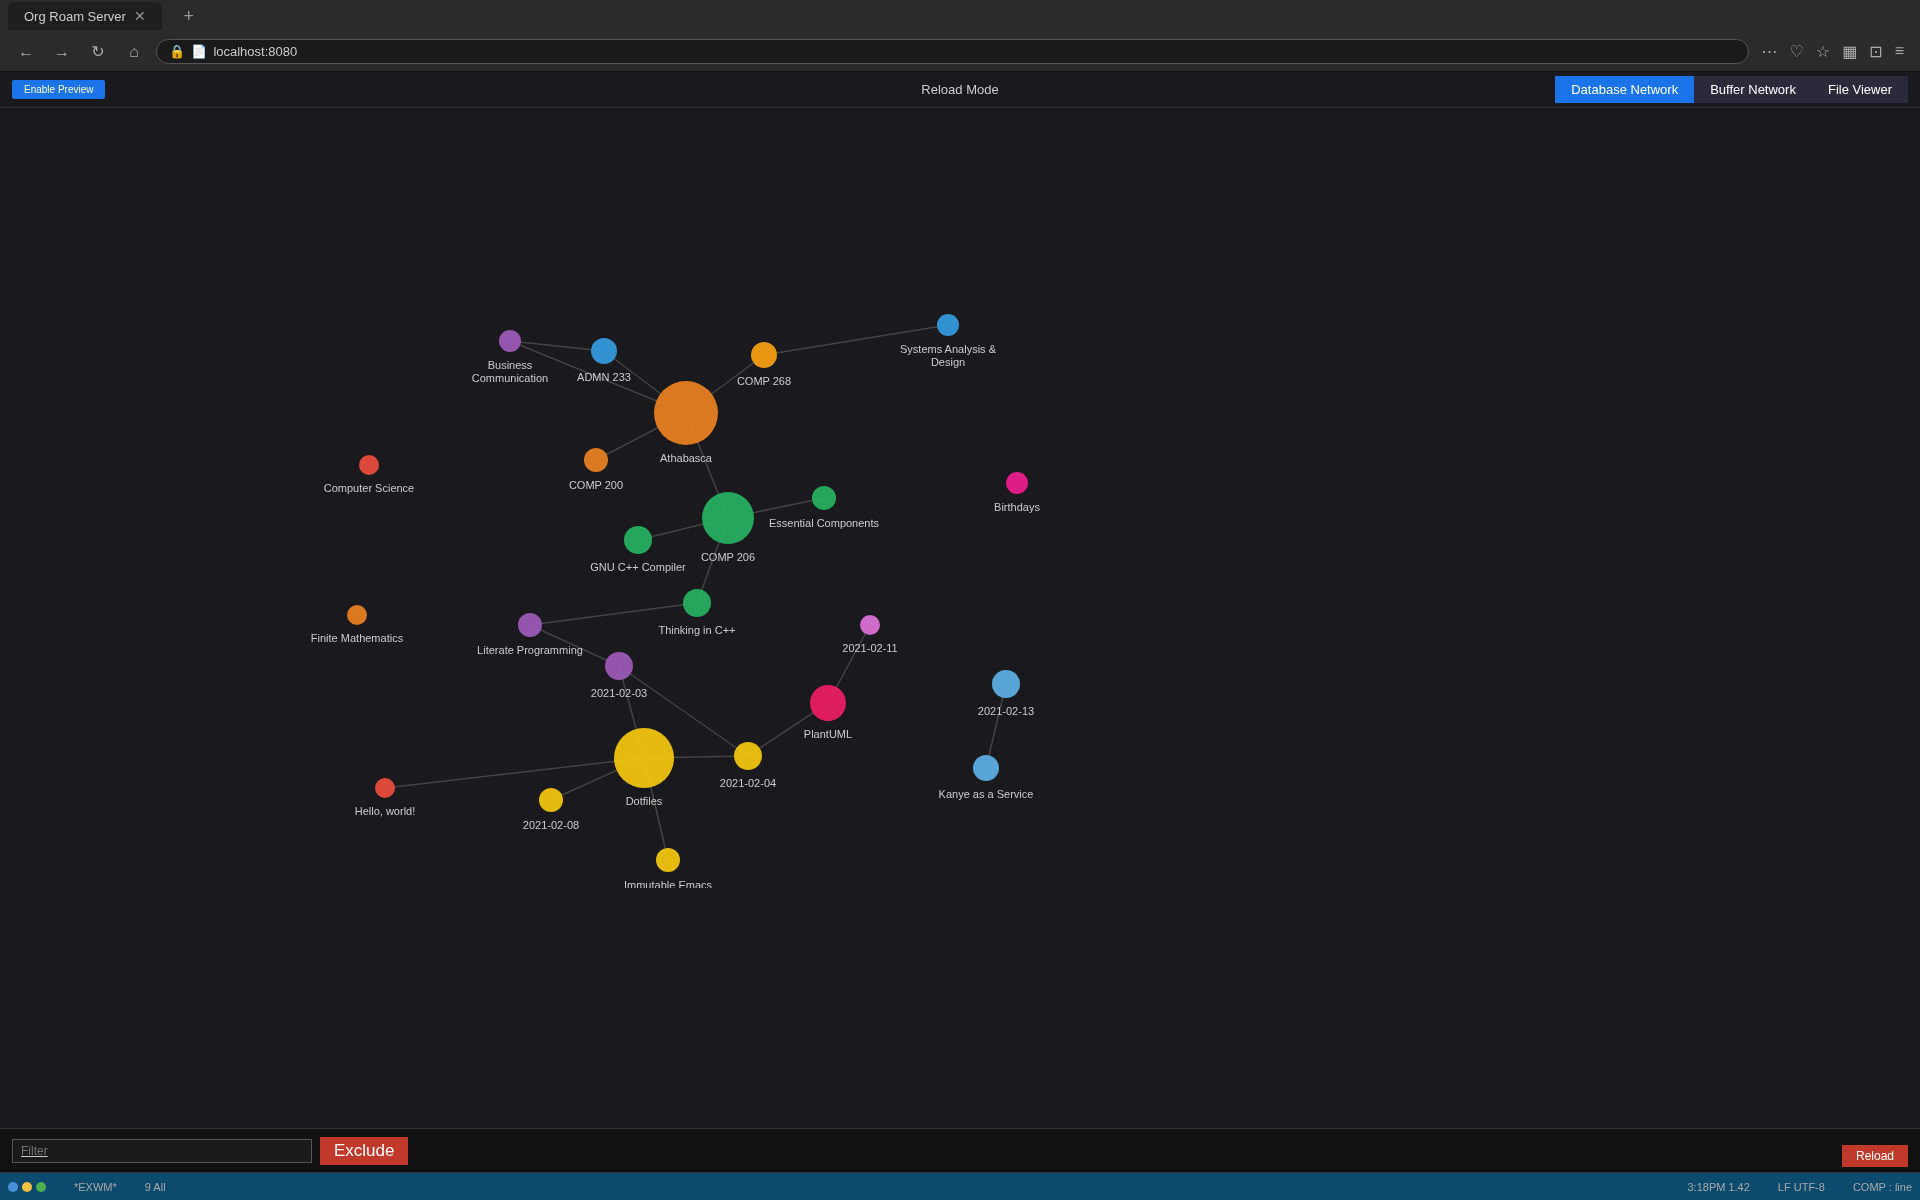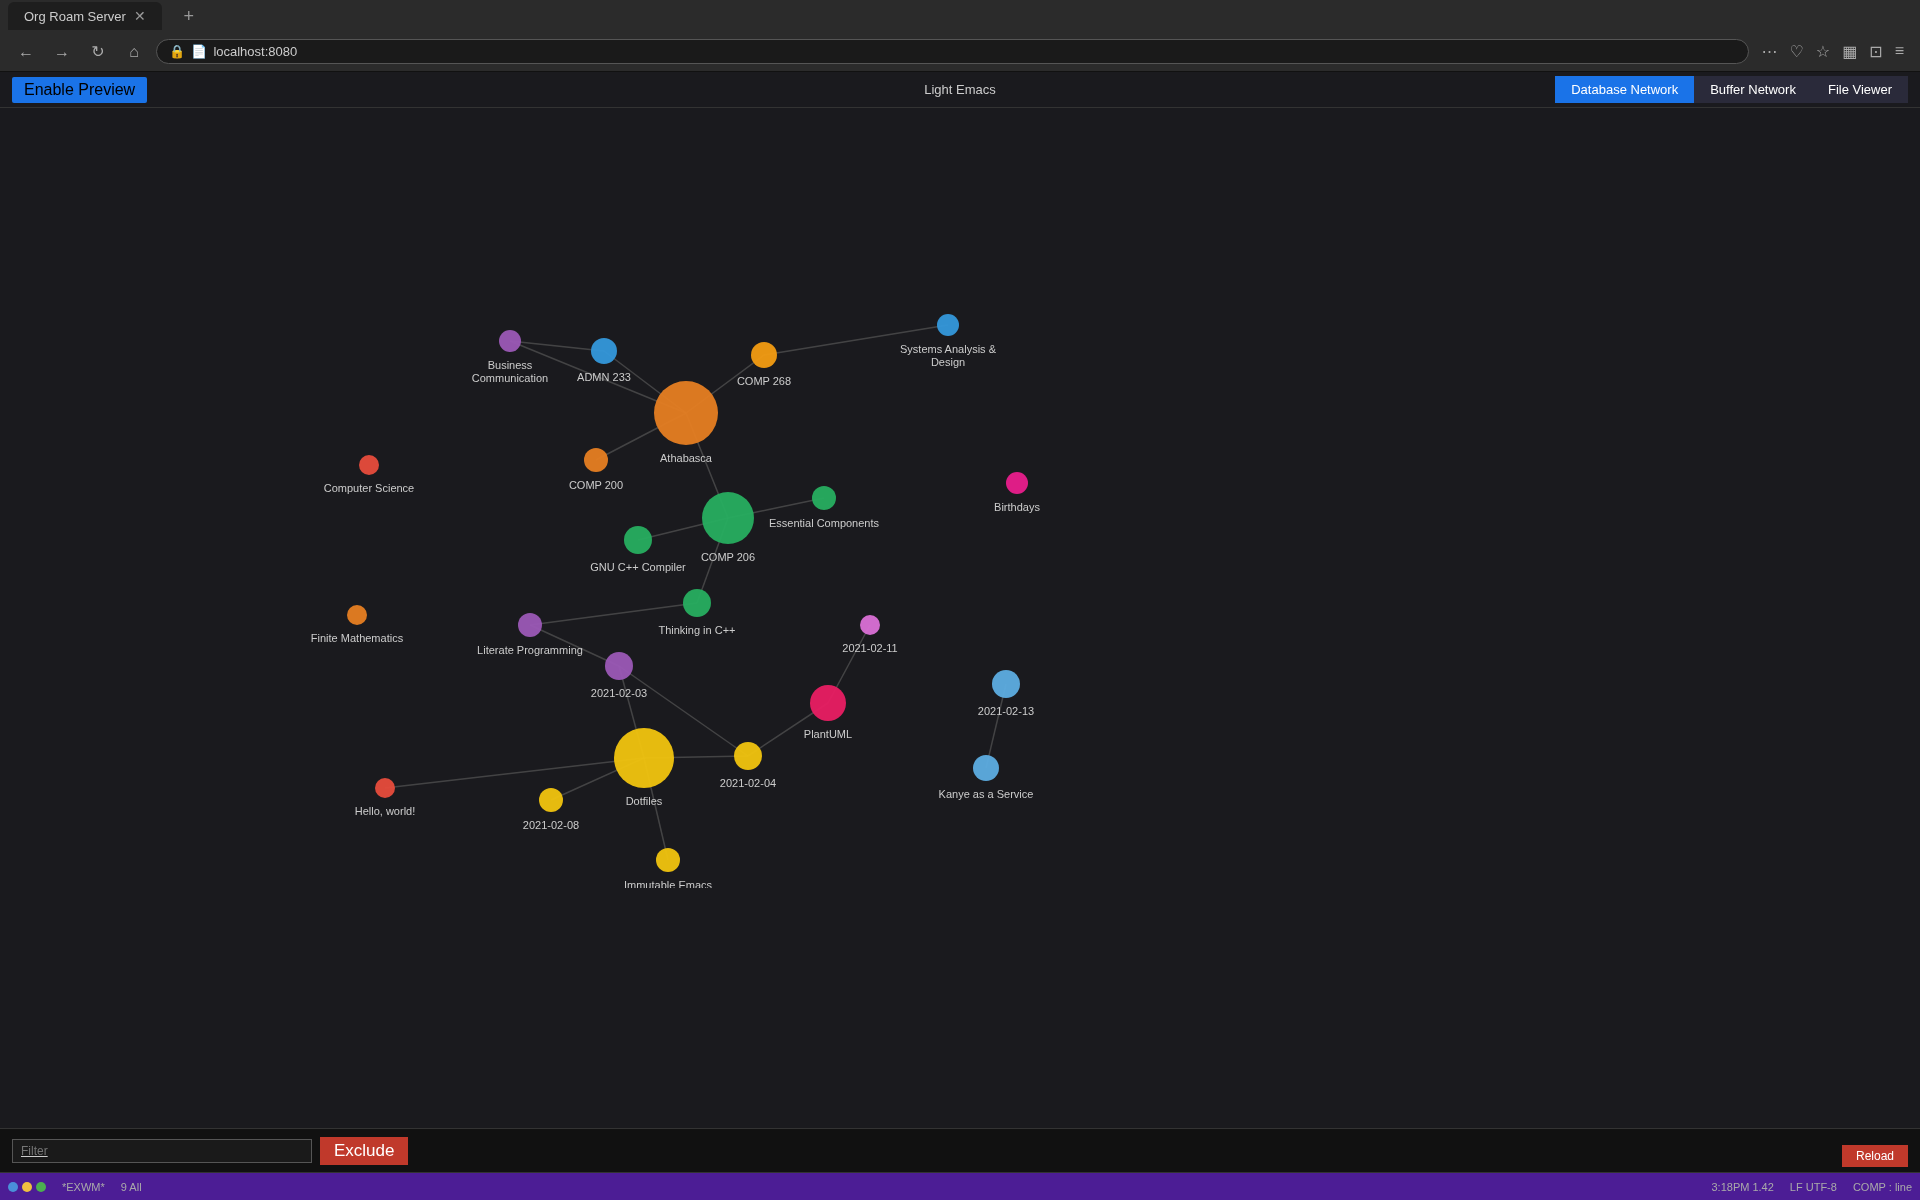--- a/index.html
+++ b/index.html
@@ -69,24 +69,24 @@
       background: #1a1a1e;
       height: 36px;
       display: flex;
       align-items: center;
       padding: 0 12px;
       border-bottom: 1px solid #333;
       position: relative;
     }
     .enable-preview-btn {
       background: #1a73e8;
-      color: #000000;
+      color: #fef9c3;
       border: none;
       padding: 4px 12px;
-      font-size: 16px;
+      font-size: 10px;
       cursor: pointer;
       border-radius: 2px;
     }
     .light-mode-label {
       position: absolute;
       left: 50%;
       transform: translateX(-50%);
       color: #ccc;
       font-size: 13px;
     }
@@ -158,27 +158,27 @@
       cursor: pointer;
       margin-top: 11px;
     }
 
     
     .status-bar {
       position: absolute;
       bottom: 0;
       left: 0; right: 0;
       height: 28px;
-      background: #4c1d95;
+      background: #0c4a6e;
       display: flex;
       align-items: center;
       padding: 0 8px;
       font-size: 11px;
       color: #aaa;
-      gap: 16px;
+      gap: 28px;
       border-top: 1px solid #333;
     }
     .status-dots { display: flex; gap: 4px; }
     .dot { width: 10px; height: 10px; border-radius: 50%; }
     .dot-blue { background: #4a90d9; }
     .dot-yellow { background: #f0c040; }
     .dot-green { background: #4caf50; }
 
     .node-label {
       font-size: 11px;
@@ -214,21 +214,21 @@
     <span class="toolbar-icon">♡</span>
     <span class="toolbar-icon">☆</span>
     <span class="toolbar-icon">▦</span>
     <span class="toolbar-icon">⊡</span>
     <span class="toolbar-icon">≡</span>
   </div>
 </div>
 
 <div class="app-bar">
   <button class="enable-preview-btn">Enable Preview</button>
-  <span class="light-mode-label">Light Emacs</span>
+  <span class="light-mode-label">Reload Mode</span>
   <div class="nav-tabs">
     <div class="nav-tab active">Database Network</div>
     <div class="nav-tab">Buffer Network</div>
     <div class="nav-tab">File Viewer</div>
   </div>
 </div>
 
 <div class="network-area">
   <svg class="network-svg" id="network-svg">
       <line x1="686" y1="305" x2="604" y2="243" stroke="#555" stroke-width="1.5" opacity="0.7"></line>

